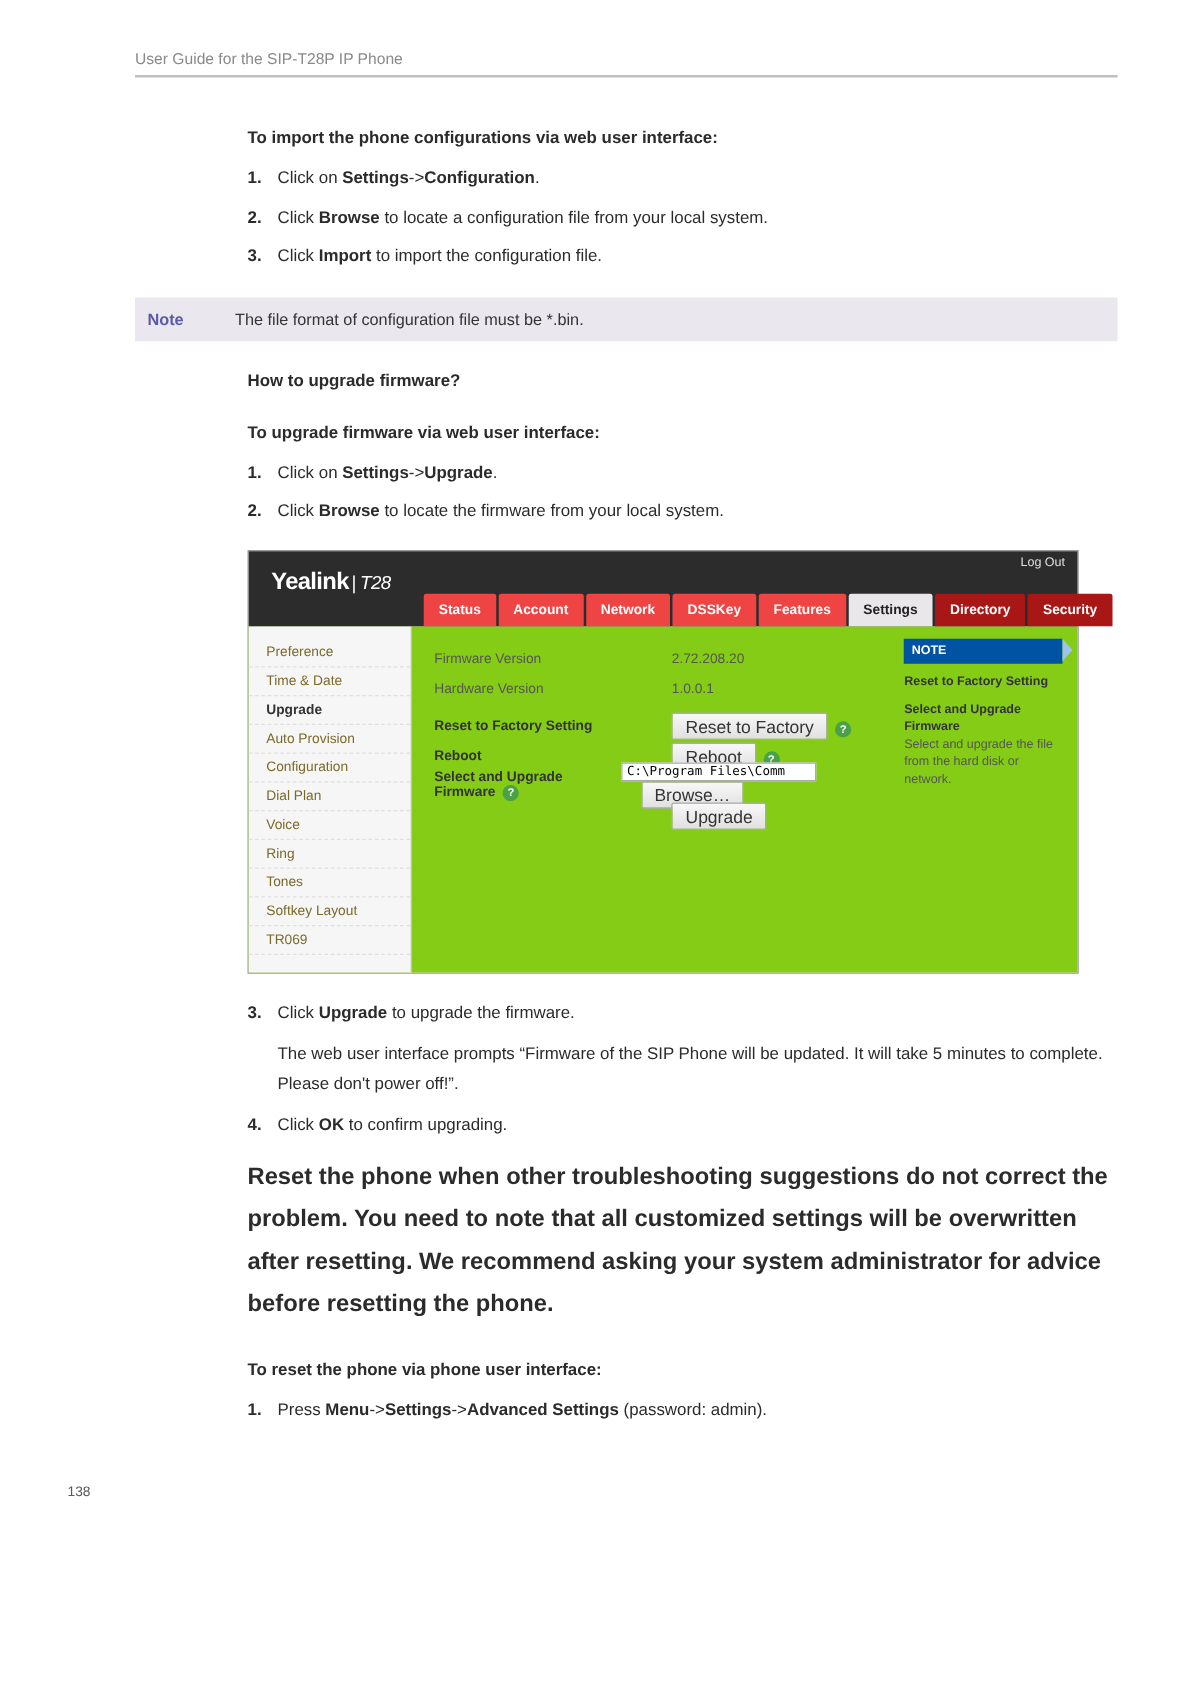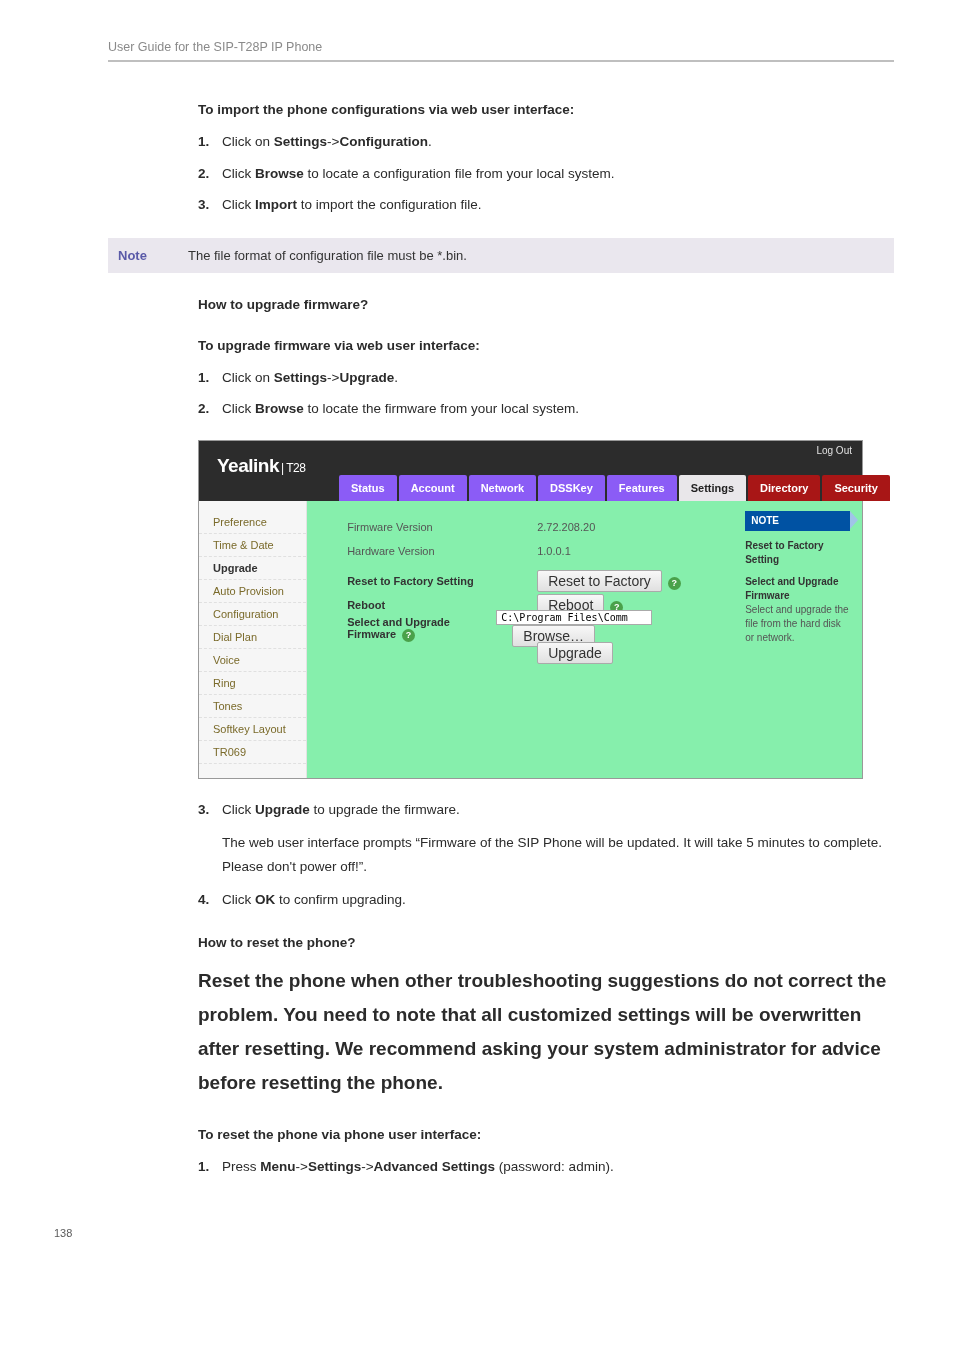--- a/index.html
+++ b/index.html
@@ -16,27 +16,27 @@
   .note-label { color: #5a5aa8; font-weight: bold; font-size: 13px; width: 70px; flex-shrink: 0; }
   .note-text { font-size: 13px; color: #333; }
   .sub-h { font-weight: bold; font-size: 13.5px; margin-top: 24px; margin-bottom: 14px; margin-left: 90px; }
   .para { font-size: 19px; line-height: 1.8; margin: 14px 0 14px 90px; font-weight: bold; }
   .para-indent { font-size: 13.5px; line-height: 1.8; margin: 6px 0 10px 114px; }
 
   
   .webshot { margin: 20px 0 20px 90px; width: 665px; border: 1px solid #999; font-family: Arial, sans-serif; font-size: 11px; }
   .ws-top { background: #2c2c2c; position: relative; height: 60px; }
   .ws-logo { position: absolute; left: 18px; top: 14px; color: #fff; font-size: 19px; font-weight: bold; letter-spacing: -0.5px; }
-  .ws-logo .sub { font-size: 12px; font-weight: normal; padding-left: 2px; vertical-align: baseline; }
+  .ws-logo .sub { font-size: 15px; font-weight: normal; padding-left: 2px; vertical-align: baseline; font-style: italic; }
   .ws-logout { position: absolute; right: 10px; top: 4px; color: #e0e0e0; font-size: 10px; }
   .ws-tabs { position: absolute; left: 140px; bottom: 0; display: flex; gap: 2px; }
-  .ws-tab { background: #8b5cf6; color: #fff; font-size: 11px; font-weight: bold; padding: 7px 12px; border-radius: 2px 2px 0 0; min-width: 52px; text-align: center; }
+  .ws-tab { background: #ef4444; color: #fff; font-size: 11px; font-weight: bold; padding: 7px 12px; border-radius: 2px 2px 0 0; min-width: 52px; text-align: center; }
   .ws-tab.active { background: #e9e7ea; color: #222; }
   .ws-tab.red { background: #a81616; }
-  .ws-body { display: flex; background: #86efac; gap: 22px; }
+  .ws-body { display: flex; background: #84cc16; }
   .ws-side { width: 140px; background: #f6f6f6; border-right: 1px solid #e3e3e3; padding: 10px 0 14px; }
   .ws-side-item { color: #7a6a2a; font-size: 11px; padding: 5px 14px; border-bottom: 1px dashed #e0e0e0; }
   .ws-side-item.sel { color: #333; font-weight: bold; }
   .ws-main { flex: 1; padding: 14px 18px; color: #555; }
   .ws-row { display: flex; align-items: center; height: 24px; gap: 10px; font-size: 11px; }
   .ws-lbl { width: 180px; }
   .ws-lbl.bold { font-weight: bold; color: #333; }
   .ws-val { }
   .ws-q { display: inline-block; width: 13px; height: 13px; border-radius: 50%; background: #4aa14a; color: #fff; font-size: 9px; font-weight: bold; text-align: center; line-height: 13px; margin-left: 6px; }
   .ws-btn { background: linear-gradient(#f8f8f8,#e0e0e0); border: 1px solid #aaa; padding: 2px 10px; font-size: 14px; border-radius: 2px; color: #333; }
@@ -160,21 +160,20 @@
       </div>
   </div>
   <div class="para-indent">The web user interface prompts “Firmware of the SIP Phone will be updated. It will take 5 minutes to complete. Please don't power off!”.</div>
   <div class="ol">
     <div class="li">
         <span class="n">4.</span>
         <span class="txt"><span>Click </span><span class="b">OK</span><span> to confirm upgrading.</span></span>
       </div>
   </div>
 
-  <div class="sub-h">How to reset the phone?</div>
   <div class="para">Reset the phone when other troubleshooting suggestions do not correct the problem. You need to note that all customized settings will be overwritten after resetting. We recommend asking your system administrator for advice before resetting the phone.</div>
   <div class="h3">To reset the phone via phone user interface:</div>
   <div class="ol">
     <div class="li">
         <span class="n">1.</span>
         <span class="txt"><span>Press </span><span class="b">Menu</span><span>-&gt;</span><span class="b">Settings</span><span>-&gt;</span><span class="b">Advanced Settings</span><span> (password: admin).</span></span>
       </div>
   </div>
 
   <div class="page-num">138</div>

